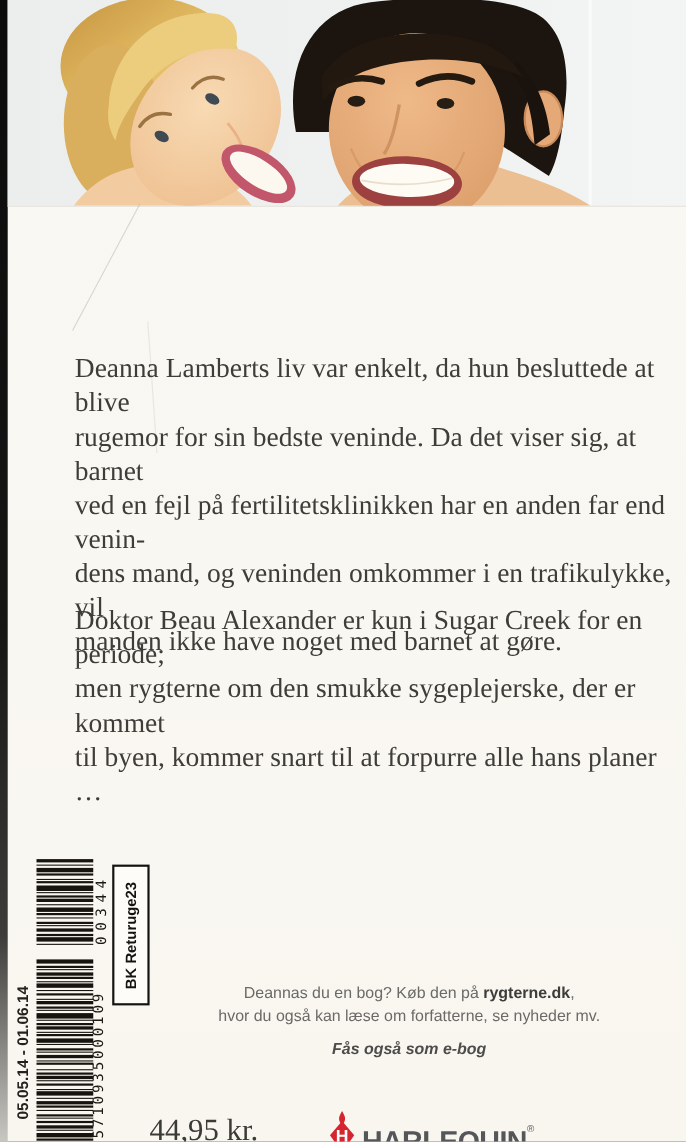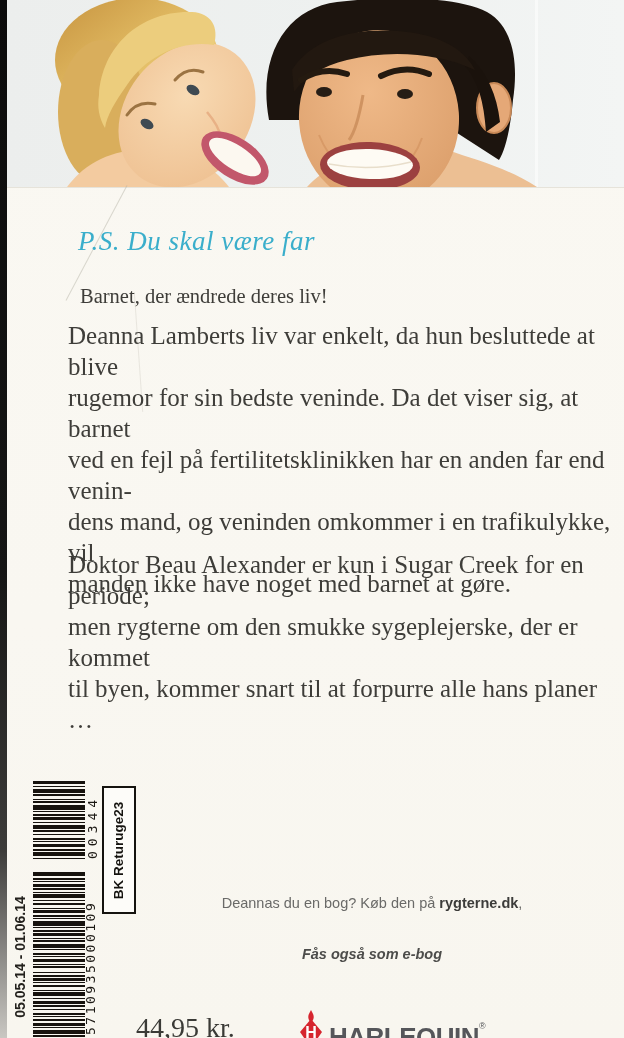--- a/index.html
+++ b/index.html
@@ -133,22 +133,20 @@
         <path d="M 200,112 Q 212,126 214,138" stroke="#e8b186" stroke-width="2.5" fill="none"></path>
         <ellipse cx="228" cy="158" rx="38" ry="20" fill="#c2576b" transform="rotate(33 228 158)"></ellipse>
         <ellipse cx="228" cy="157" rx="30" ry="12" fill="#fcf8f0" transform="rotate(33 228 157)"></ellipse>
       </g>
     </svg>
   </div>
 
   <div class="crease c1"></div>
   <div class="crease c2"></div>
 
-  <div class="title">P.S. Du skal være far</div>
-  <div class="tagline">Barnet, der ændrede deres liv!</div>
   <div class="para p1">Deanna Lamberts liv var enkelt, da hun besluttede at blive
 rugemor for sin bedste veninde. Da det viser sig, at barnet
 ved en fejl på fertilitetsklinikken har en anden far end venin-
 dens mand, og veninden omkommer i en trafikulykke, vil
 manden ikke have noget med barnet at gøre.</div>
   <div class="para p3">Doktor Beau Alexander er kun i Sugar Creek for en periode;
 men rygterne om den smukke sygeplejerske, der er kommet
 til byen, kommer snart til at forpurre alle hans planer …</div>
 
   <div class="rot period-label">05.05.14 - 01.06.14</div>
@@ -285,20 +283,21 @@
       <div style="height: 2px; background: transparent;"></div>
     </div>
   <div class="rot bc-digits digits-addon">00344</div>
   <div class="rot bc-digits digits-main">5710935000109</div>
   <div class="return-box">
     <span>BK Returuge23</span>
   </div>
 
   <div class="promo">
     <span>Deannas du en bog? Køb den på </span><b>rygterne.dk</b><span>,</span><br>
+    <span>hvor du også kan læse om forfatterne, se nyheder mv.</span>
   </div>
   <div class="ebook">Fås også som e-bog</div>
 
   <div class="price">44,95 kr.</div>
 
   <div class="logo">
     <svg width="30" height="40" viewBox="0 0 28 40">
       <path d="M14,0 C16,4 19,7 14,13 C9,7 12,4 14,0 Z" fill="#d6252e"></path>
       <path d="M14,9 L25,22 L14,38 L3,22 Z" fill="#d6252e"></path>
       <text x="14" y="28" text-anchor="middle" font-family="Liberation Sans, sans-serif" font-size="16" font-weight="bold" fill="#ffffff">H</text>

